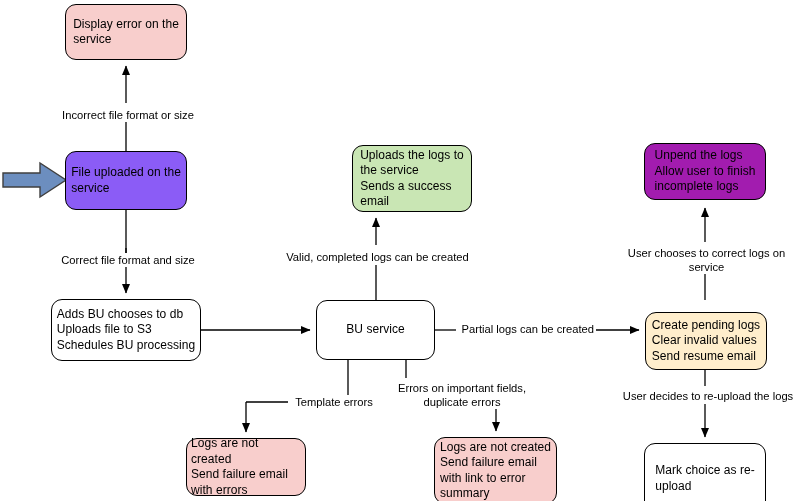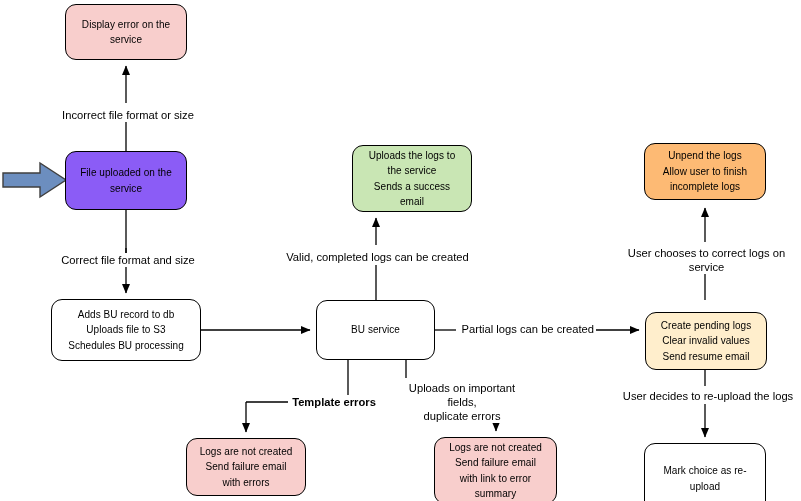--- a/index.html
+++ b/index.html
@@ -15,23 +15,23 @@
     overflow: hidden;
   }
   .node {
     position: absolute;
     box-sizing: border-box;
     border: 1.3px solid #000000;
     border-radius: 11px;
     display: flex;
     align-items: center;
     justify-content: center;
-    text-align: center;
+    text-align: left;
     color: #000000;
-    font-size: 10px;
+    font-size: 12px;
     line-height: 15.5px;
     letter-spacing: 0.05px;
     background: #ffffff;
     white-space: pre-line;
     padding: 2px 4px;
   }
   .edge-label {
     position: absolute;
     font-size: 11.2px;
     line-height: 14px;
@@ -98,25 +98,25 @@
 service</div>
 
   <div class="node" style="left:65px;top:151px;width:122px;height:59px;background:#8b5cf6;">File uploaded on the
 service</div>
 
   <div class="node" style="left:316px;top:145px;width:120px;height:67px;background:#c9e6b4;margin-left:36px;">Uploads the logs to
 the service
 Sends a success
 email</div>
 
-  <div class="node" style="left:644px;top:143px;width:122px;height:57px;background:#fdba74;">Unpend the logs
+  <div class="node" style="left:644px;top:143px;width:122px;height:57px;background:#a21caf;">Unpend the logs
 Allow user to finish
 incomplete logs</div>
 
-  <div class="node" style="left:51px;top:299px;width:150px;height:62px;background:#ffffff;">Adds BU record to db
+  <div class="node" style="left:51px;top:299px;width:150px;height:62px;background:#ffffff;">Adds BU chooses to db
 Uploads file to S3
 Schedules BU processing</div>
 
   <div class="node" style="left:316px;top:300px;width:119px;height:60px;background:#ffffff;">BU service</div>
 
   <div class="node" style="left:645px;top:300px;width:122px;height:58px;background:#ffeecc;margin-top:12px;">Create pending logs
 Clear invalid values
 Send resume email</div>
 
   <div class="node" style="left:186px;top:438px;width:120px;height:58px;background:#f8cecc;">Logs are not created
@@ -134,20 +134,20 @@
   <div class="edge-label" style="left:58px;top:108px;width:136px;">Incorrect file format or size</div>
 
   <div class="edge-label" style="left:58px;top:253px;width:136px;">Correct file format and size</div>
 
   <div class="edge-label" style="left:284px;top:250px;width:183px;">Valid, completed logs can be created</div>
 
   <div class="edge-label" style="left:608px;top:246px;width:193px;">User chooses to correct logs on service</div>
 
   <div class="edge-label" style="left:456px;top:322px;width:136px;text-align:right;">Partial logs can be created</div>
 
-  <div class="edge-label" style="left:289px;top:395px;width:86px;font-weight:bold;">Template errors</div>
+  <div class="edge-label" style="left:289px;top:395px;width:86px;">Template errors</div>
 
-  <div class="edge-label" style="left:392px;top:381px;width:136px;">Uploads on important fields,
+  <div class="edge-label" style="left:392px;top:381px;width:136px;">Errors on important fields,
 duplicate errors</div>
 
   <div class="edge-label" style="left:620px;top:389px;width:172px;">User decides to re-upload the logs</div>
 
 </div>
 
 </body></html>

